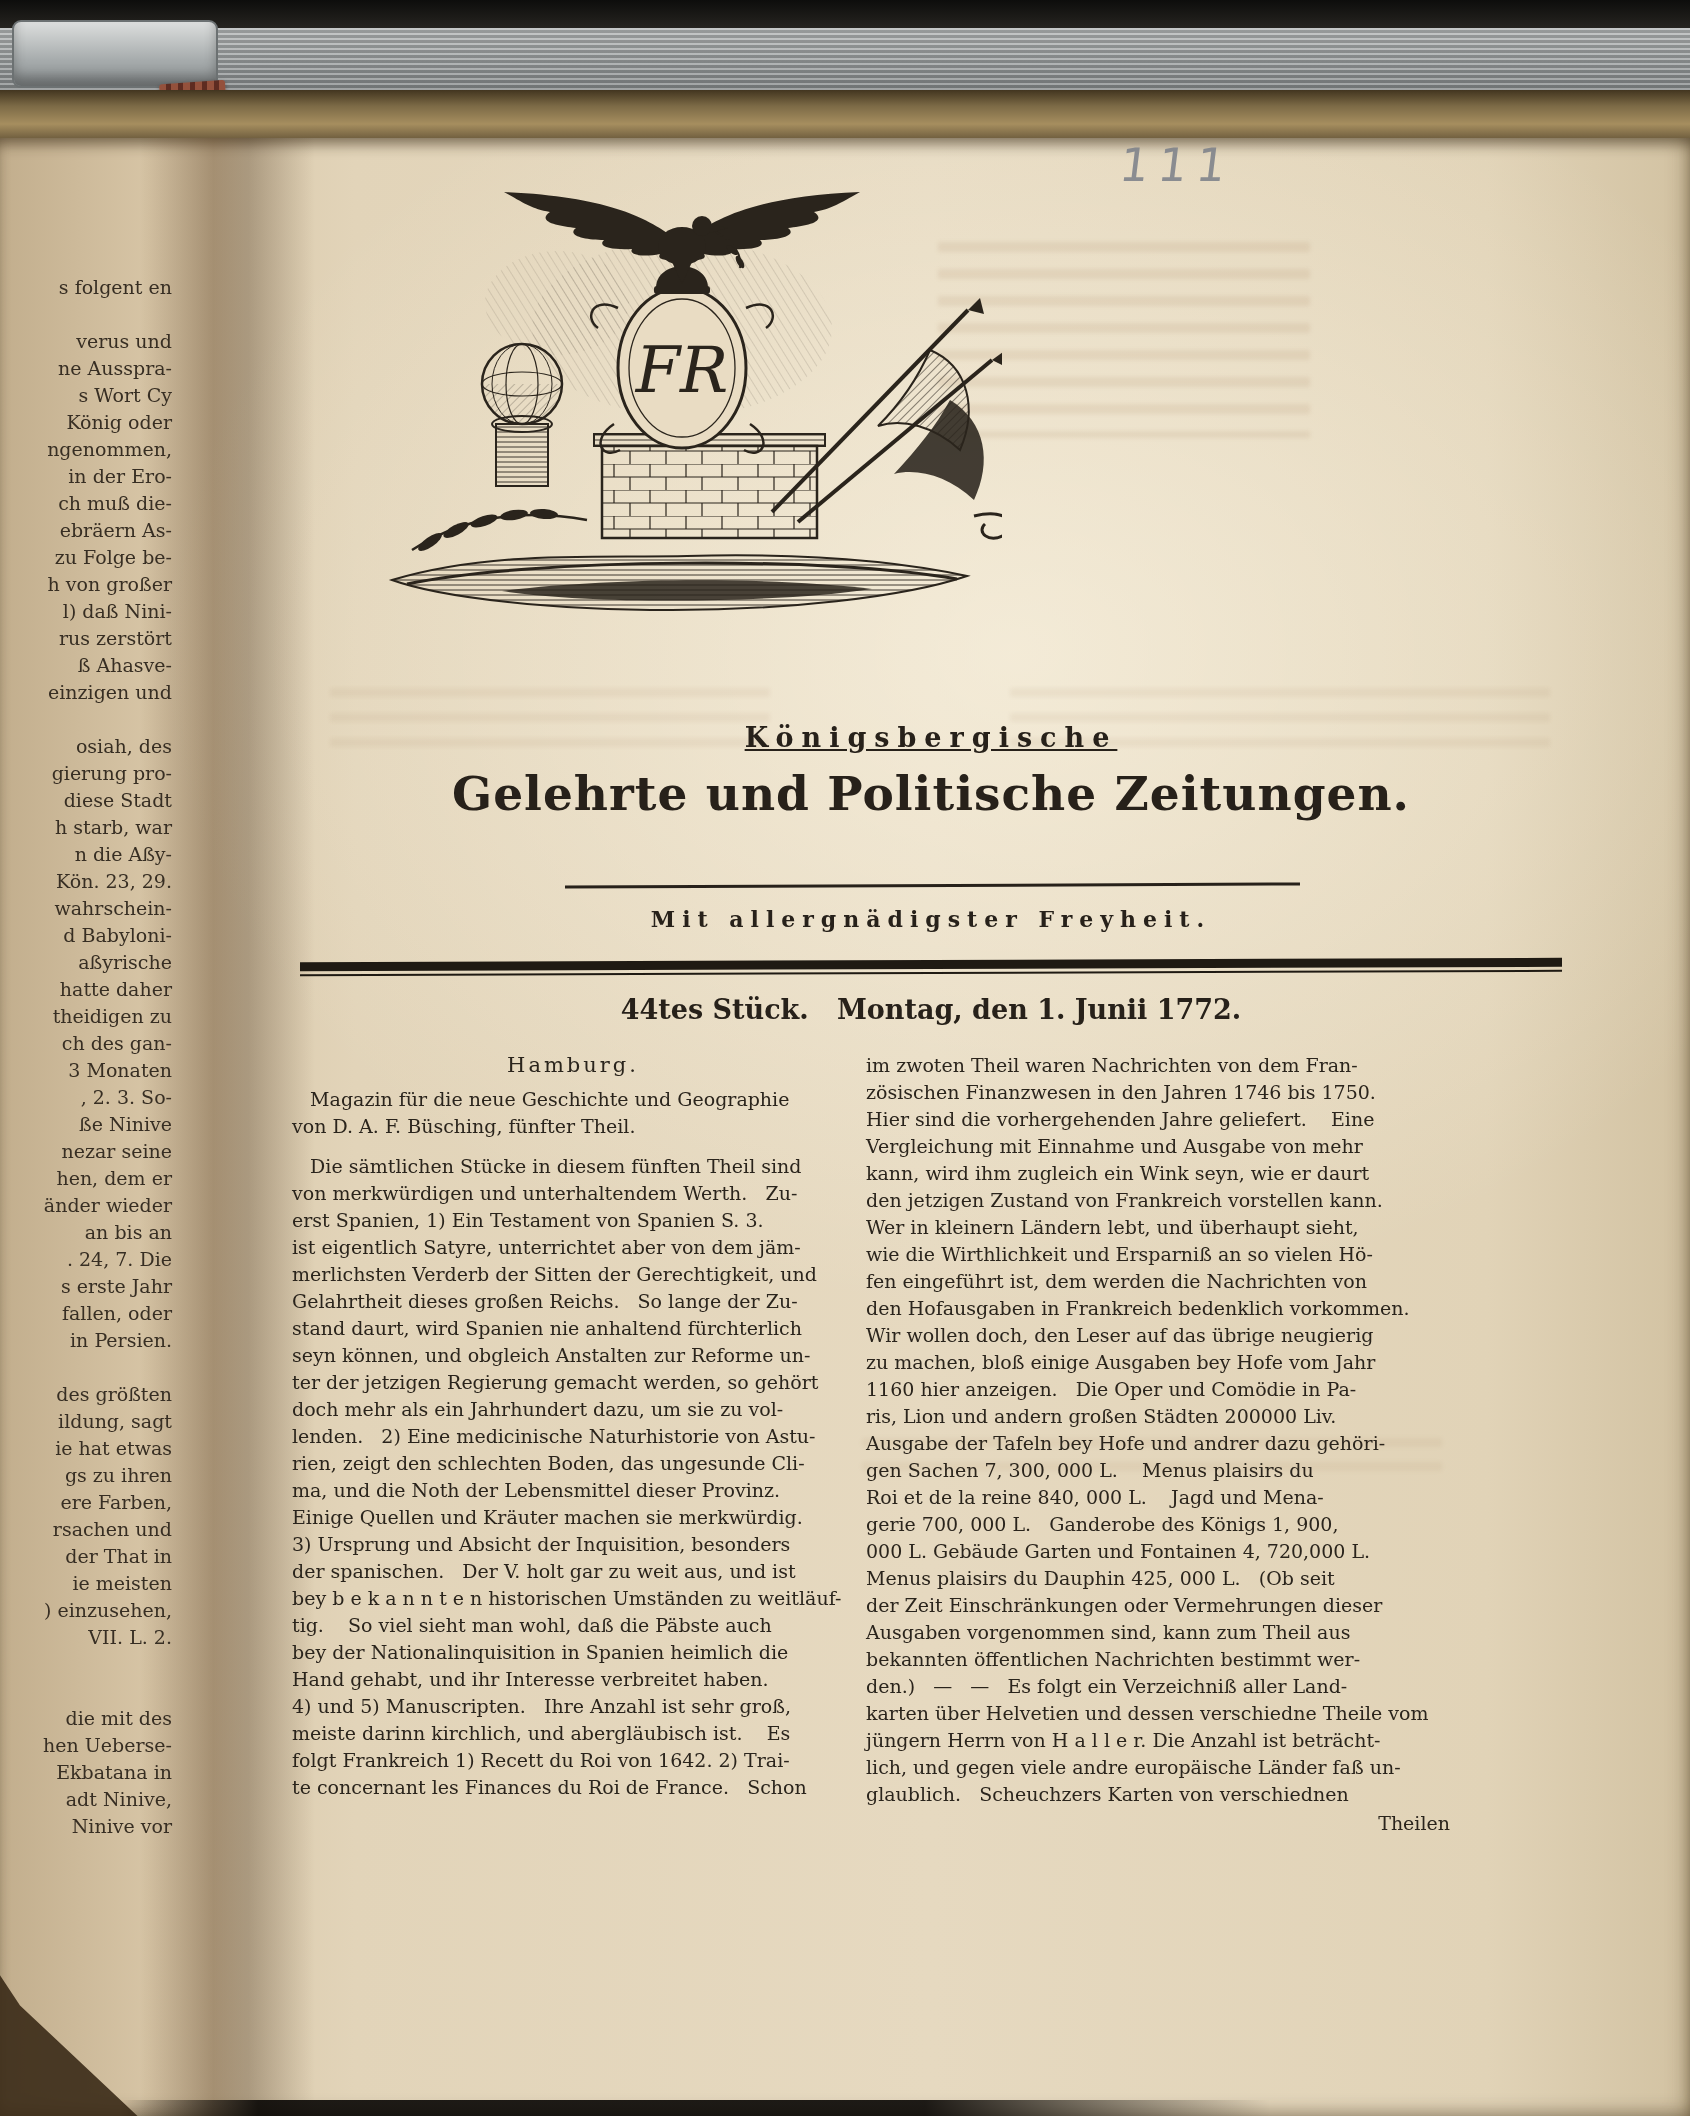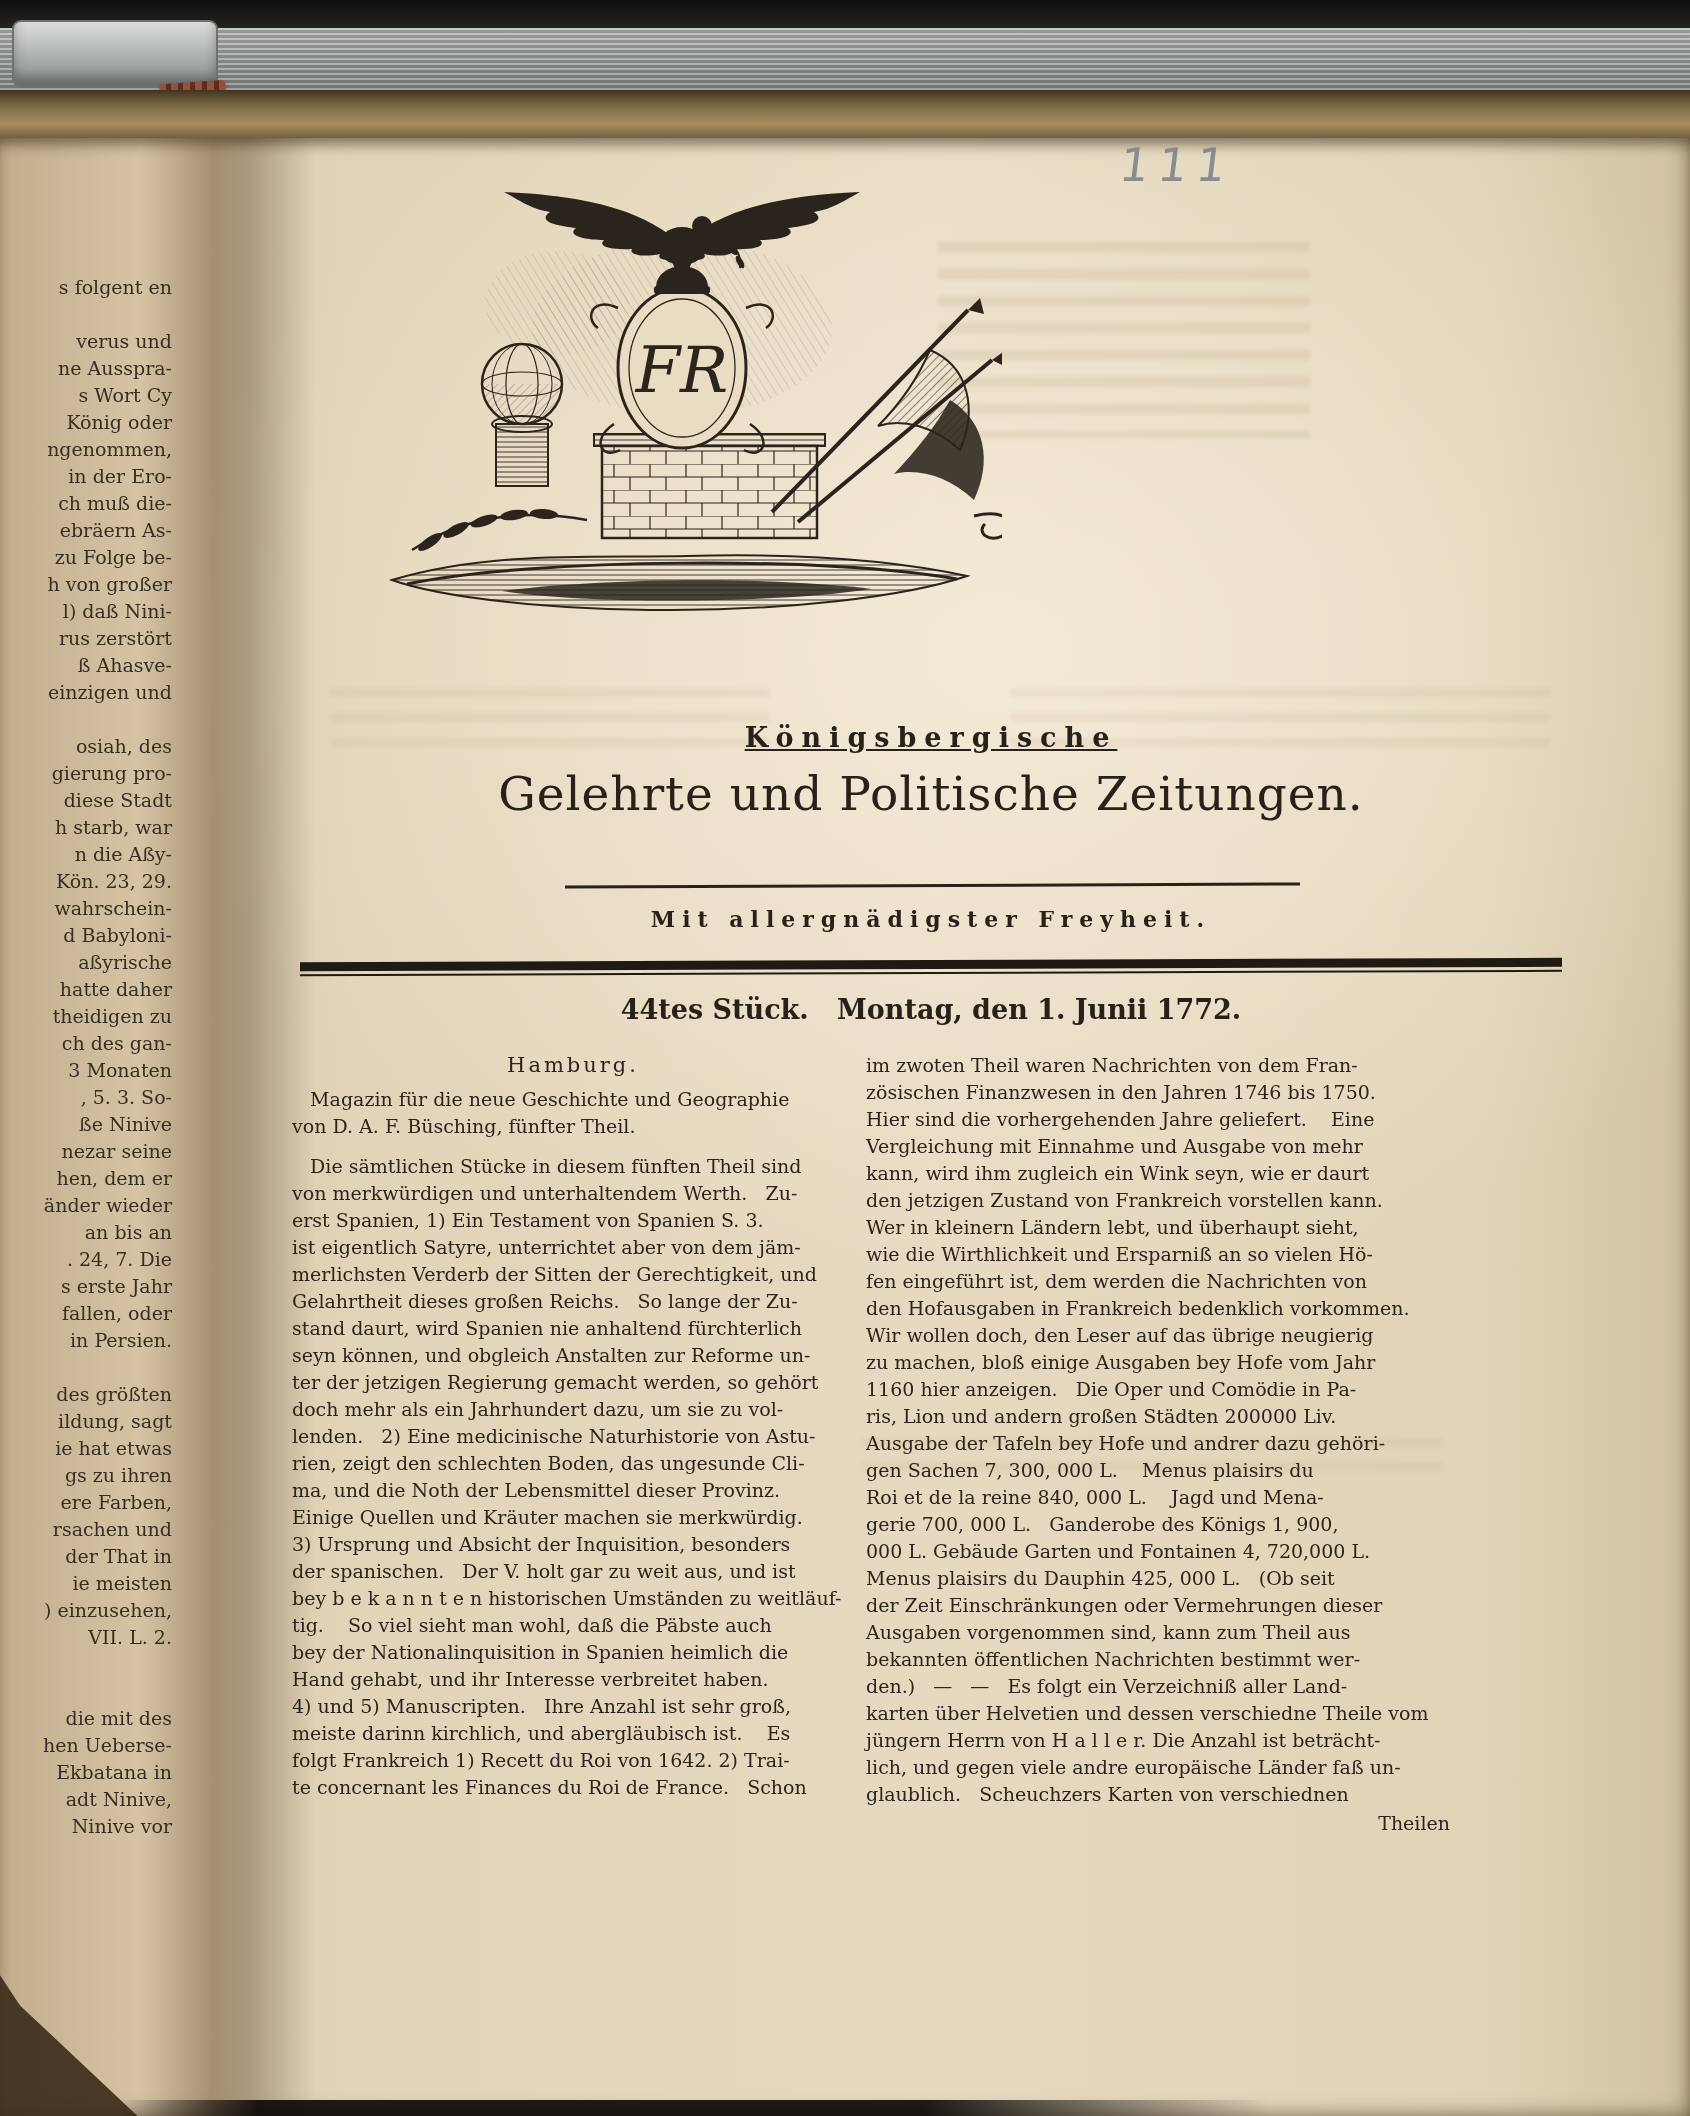--- a/index.html
+++ b/index.html
@@ -62,21 +62,21 @@
   .frags{position:absolute;left:6px;top:274px;width:166px;text-align:right;
     font-size:19px;line-height:27px;color:#372e23;}
   .f-line{white-space:pre;min-height:27px;}
   .f-line.gap{height:26px;}
 
   
   .ink{color:#27211a;}
   .kicker{position:absolute;left:300px;top:722px;width:1262px;text-align:center;
     font-size:27px;font-weight:bold;letter-spacing:8px;text-decoration:underline;}
   .main-title{position:absolute;left:300px;top:766px;width:1262px;text-align:center;
-    font-size:47px;font-weight:normal;letter-spacing:1px;}
+    font-size:47px;font-weight:bold;letter-spacing:1px;}
   .rule-thin{position:absolute;left:565px;top:884px;width:735px;height:3px;
     background:#27211a;transform:rotate(-.25deg);}
   .motto{position:absolute;left:300px;top:906px;width:1262px;text-align:center;
     font-size:22px;font-weight:bold;letter-spacing:7px;}
   .rule-thick{position:absolute;left:300px;top:960px;width:1262px;height:3px;
     border-top:9px solid #1f1a13;border-bottom:2px solid #1f1a13;transform:rotate(-.2deg);}
   .issue-line{position:absolute;left:300px;top:994px;width:1262px;text-align:center;
     font-size:27px;font-weight:bold;white-space:pre;}
 
   
@@ -136,21 +136,21 @@
       <div class="f-line">h starb, war</div>
       <div class="f-line">n die Aßy-</div>
       <div class="f-line">Kön. 23, 29.</div>
       <div class="f-line">wahrschein-</div>
       <div class="f-line">d Babyloni-</div>
       <div class="f-line">aßyrische</div>
       <div class="f-line">hatte daher</div>
       <div class="f-line">theidigen zu</div>
       <div class="f-line">ch des gan-</div>
       <div class="f-line">3 Monaten</div>
-      <div class="f-line">, 5. 3. So-</div>
+      <div class="f-line">, 2. 3. So-</div>
       <div class="f-line">ße Ninive</div>
       <div class="f-line">nezar seine</div>
       <div class="f-line">hen, dem er</div>
       <div class="f-line">änder wieder</div>
       <div class="f-line">an bis an</div>
       <div class="f-line">. 24, 7. Die</div>
       <div class="f-line">s erste Jahr</div>
       <div class="f-line">fallen, oder</div>
       <div class="f-line">in Persien.</div>
       <div class="f-line gap"></div>

